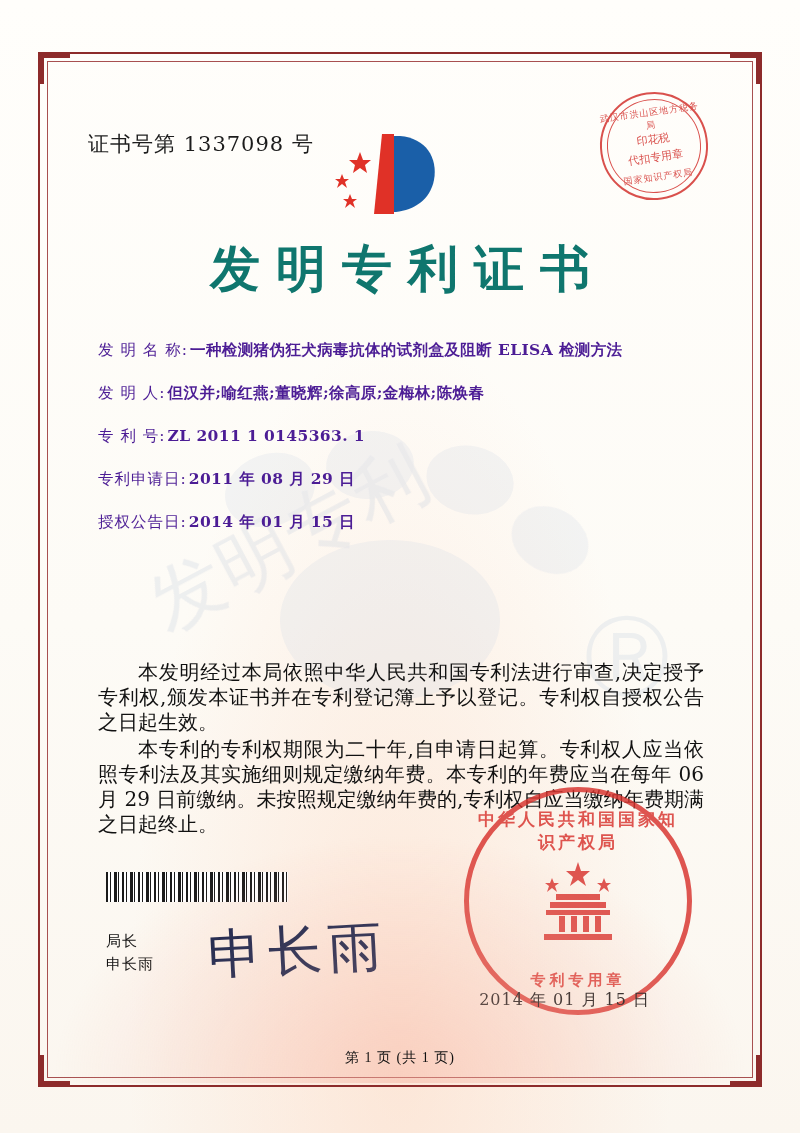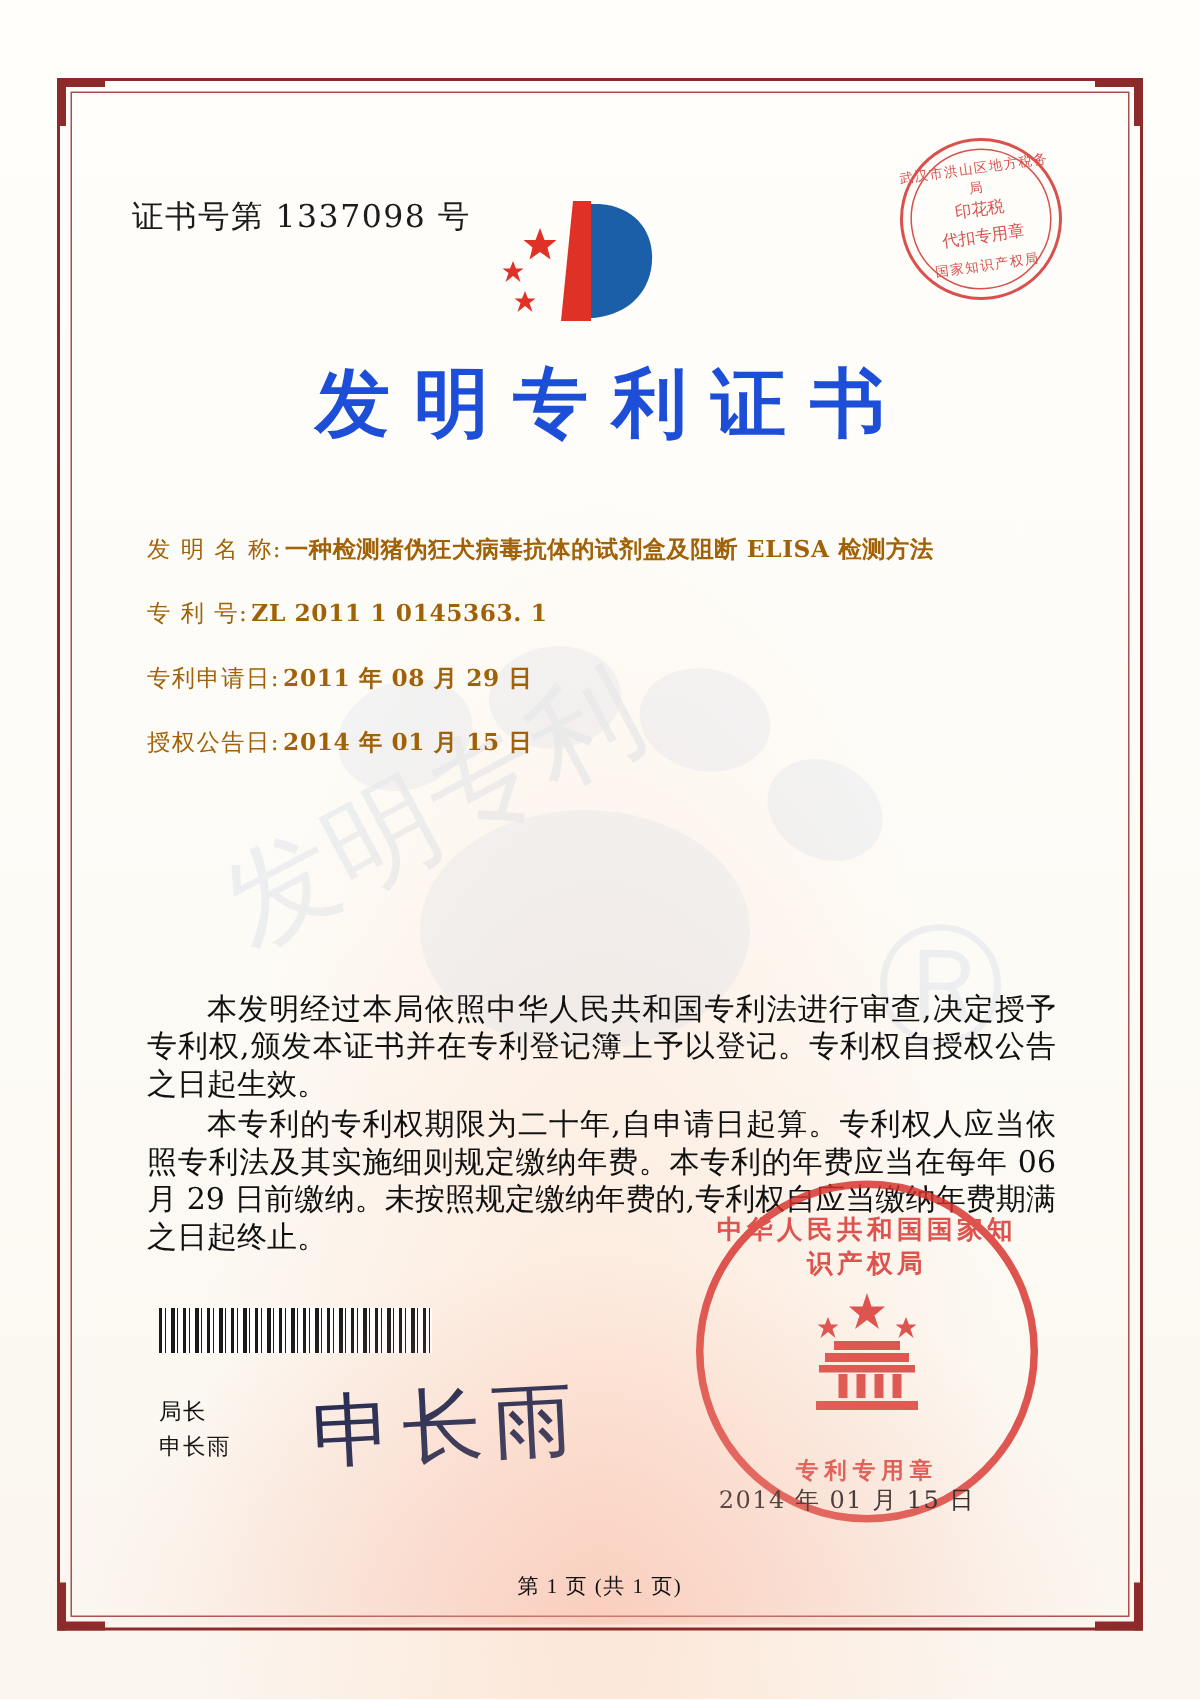--- a/index.html
+++ b/index.html
@@ -145,34 +145,34 @@
   .red-stamp-top .mid2 { top: 56px; }
 
   .title {
     position: absolute;
     left: 0;
     right: 0;
     top: 236px;
     text-align: center;
     font-size: 50px;
     letter-spacing: 16px;
-    color: #1d4ed8;
+    color: #0f766e;
     font-weight: bold;
     font-family: "DejaVu Serif", "Liberation Serif", serif;
     text-indent: 16px;
   }
 
   
   .fields {
     position: absolute;
     left: 98px;
-    top: 356px;
+    top: 340px;
     width: 620px;
     font-family: "DejaVu Serif", "Liberation Serif", serif;
-    color: #a16207;
+    color: #4c1d95;
   }
   .field-row {
     display: flex;
     align-items: baseline;
     margin-bottom: 22px;
     font-size: 15.5px;
   }
   .field-label {
     white-space: nowrap;
     letter-spacing: 1px;
@@ -365,20 +365,24 @@
     <div class="mid2">代扣专用章</div>
     <div class="arc-bottom">国家知识产权局</div>
   </div>
 
   <div class="title">发明专利证书</div>
 
   <div class="fields">
     <div class="field-row">
       <span class="field-label">发 明 名 称:</span>
       <span class="field-value">一种检测猪伪狂犬病毒抗体的试剂盒及阻断 ELISA 检测方法</span>
+    </div>
+    <div class="field-row">
+      <span class="field-label">发 明 人:</span>
+      <span class="field-value">但汉并;喻红燕;董晓辉;徐高原;金梅林;陈焕春</span>
     </div>
     <div class="field-row">
       <span class="field-label">专 利 号:</span>
       <span class="field-value">ZL 2011 1 0145363. 1</span>
     </div>
     <div class="field-row">
       <span class="field-label">专利申请日:</span>
       <span class="field-value">2011 年 08 月 29 日</span>
     </div>
     <div class="field-row">

